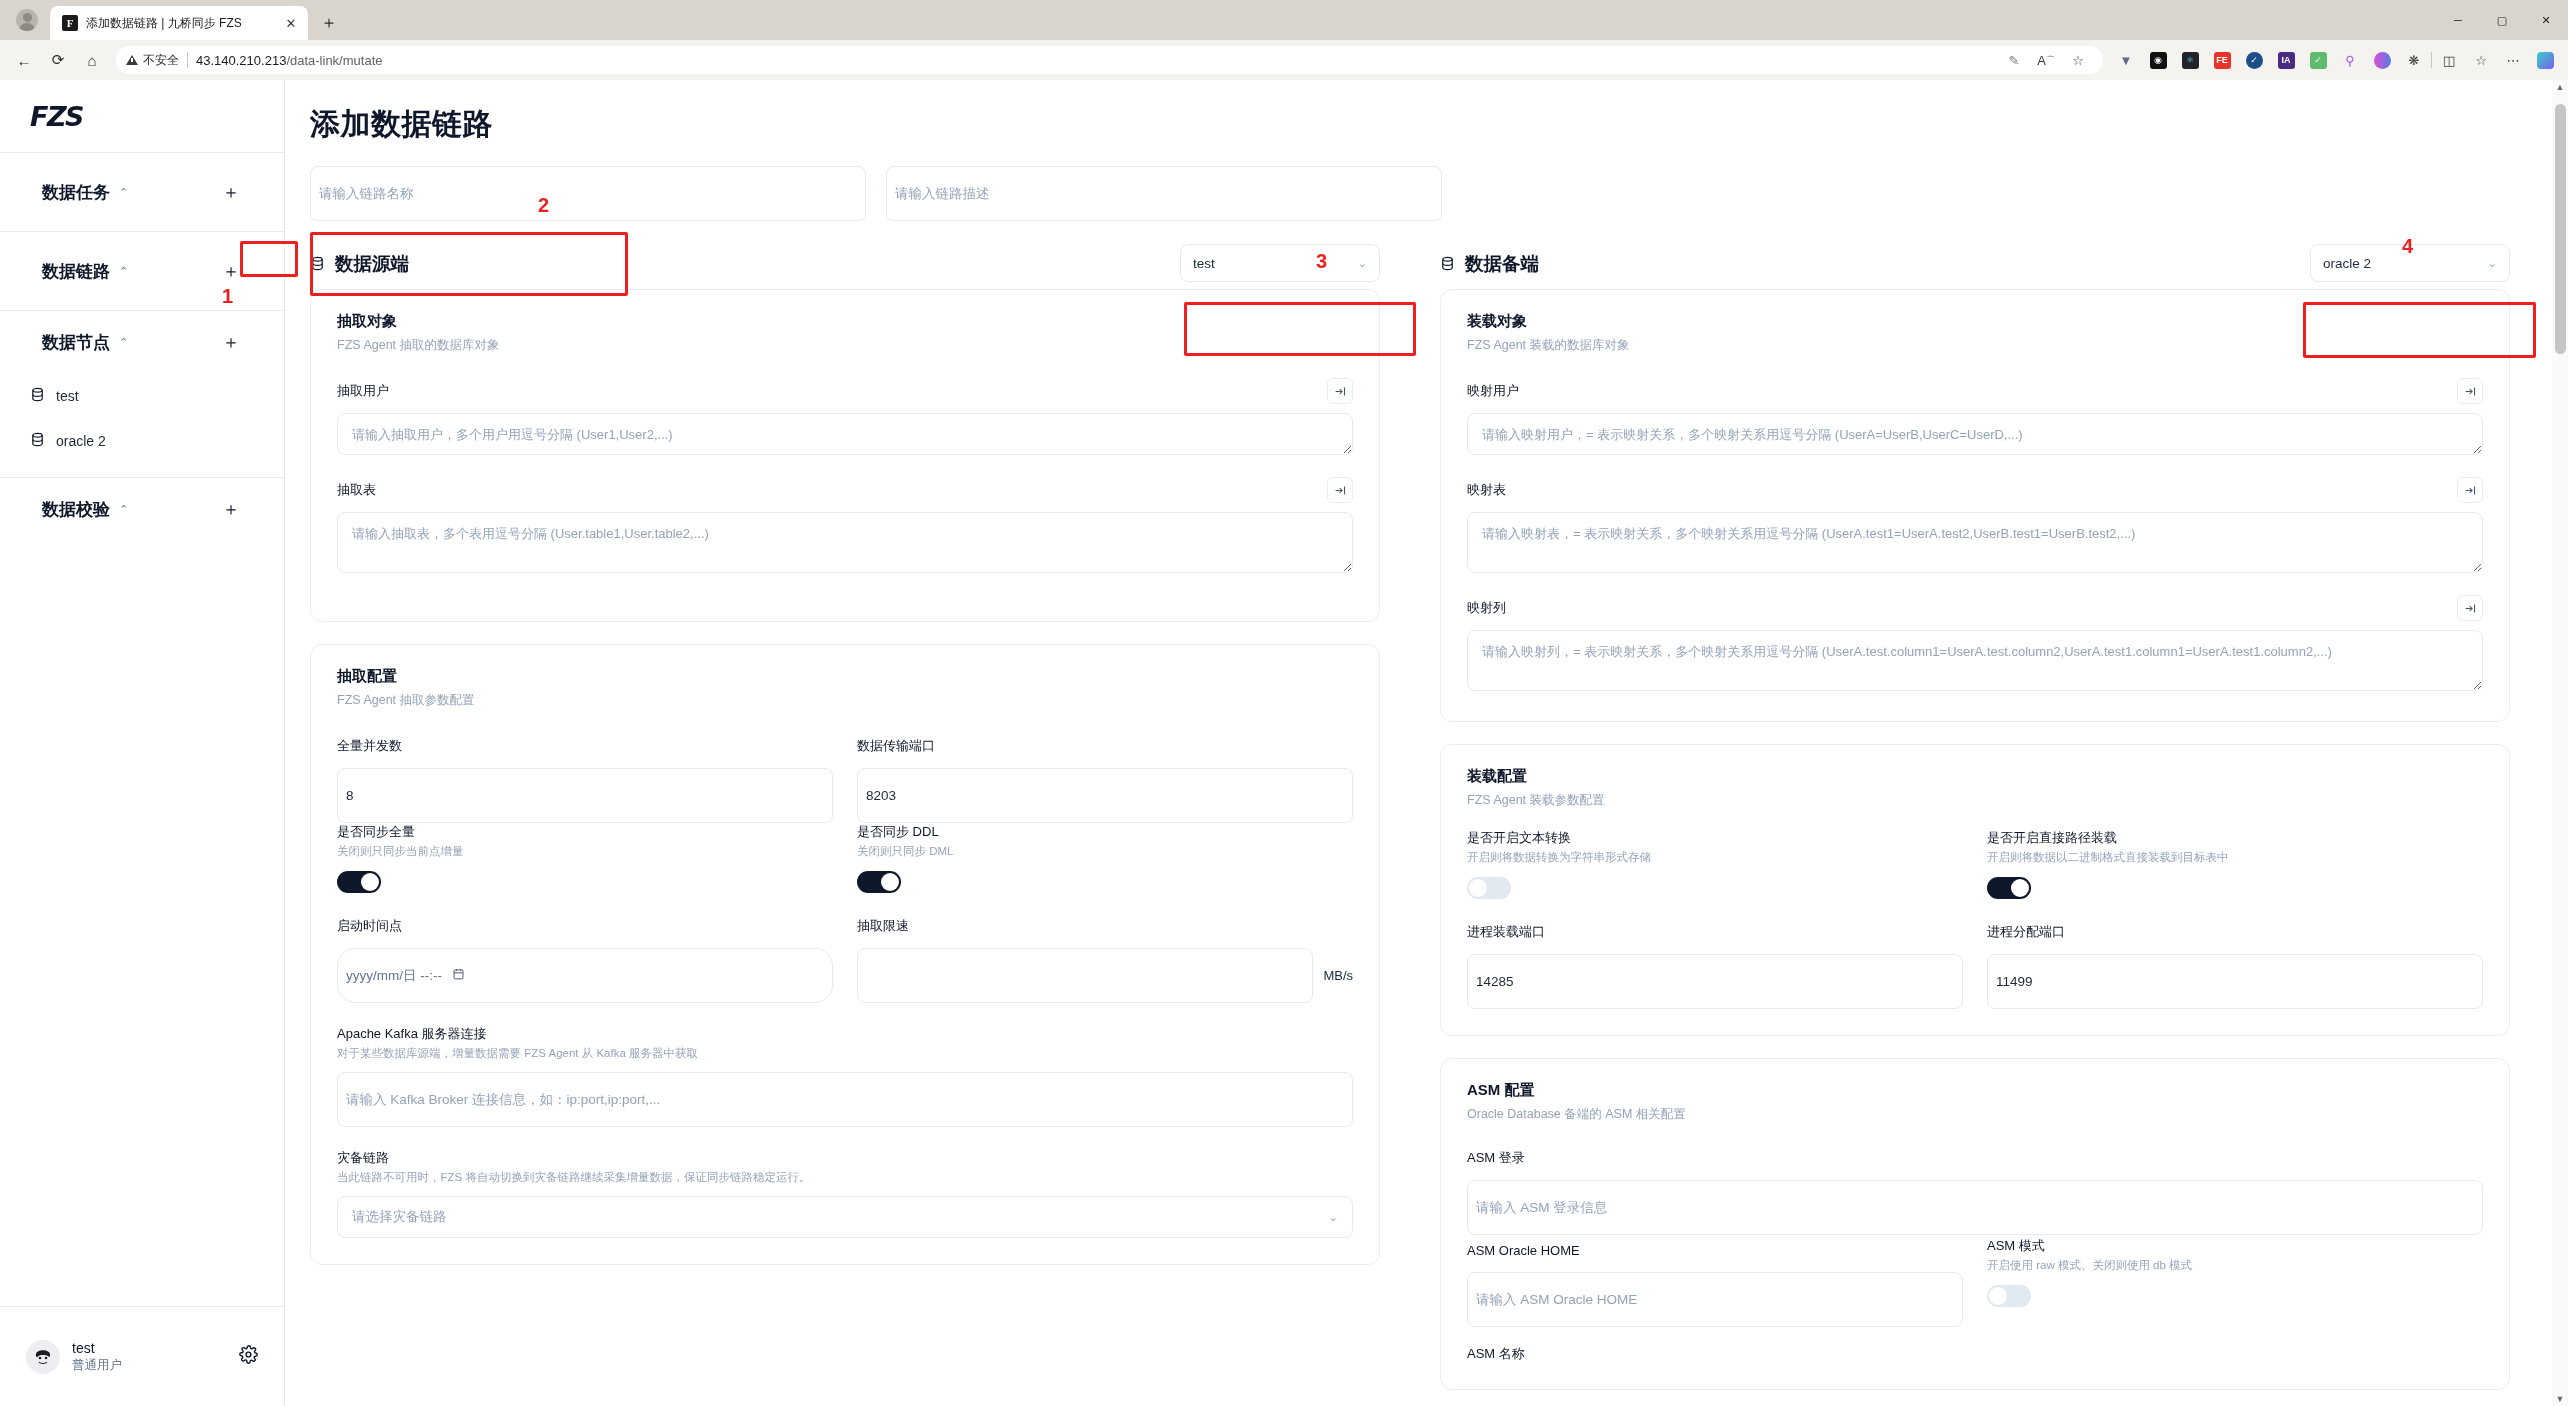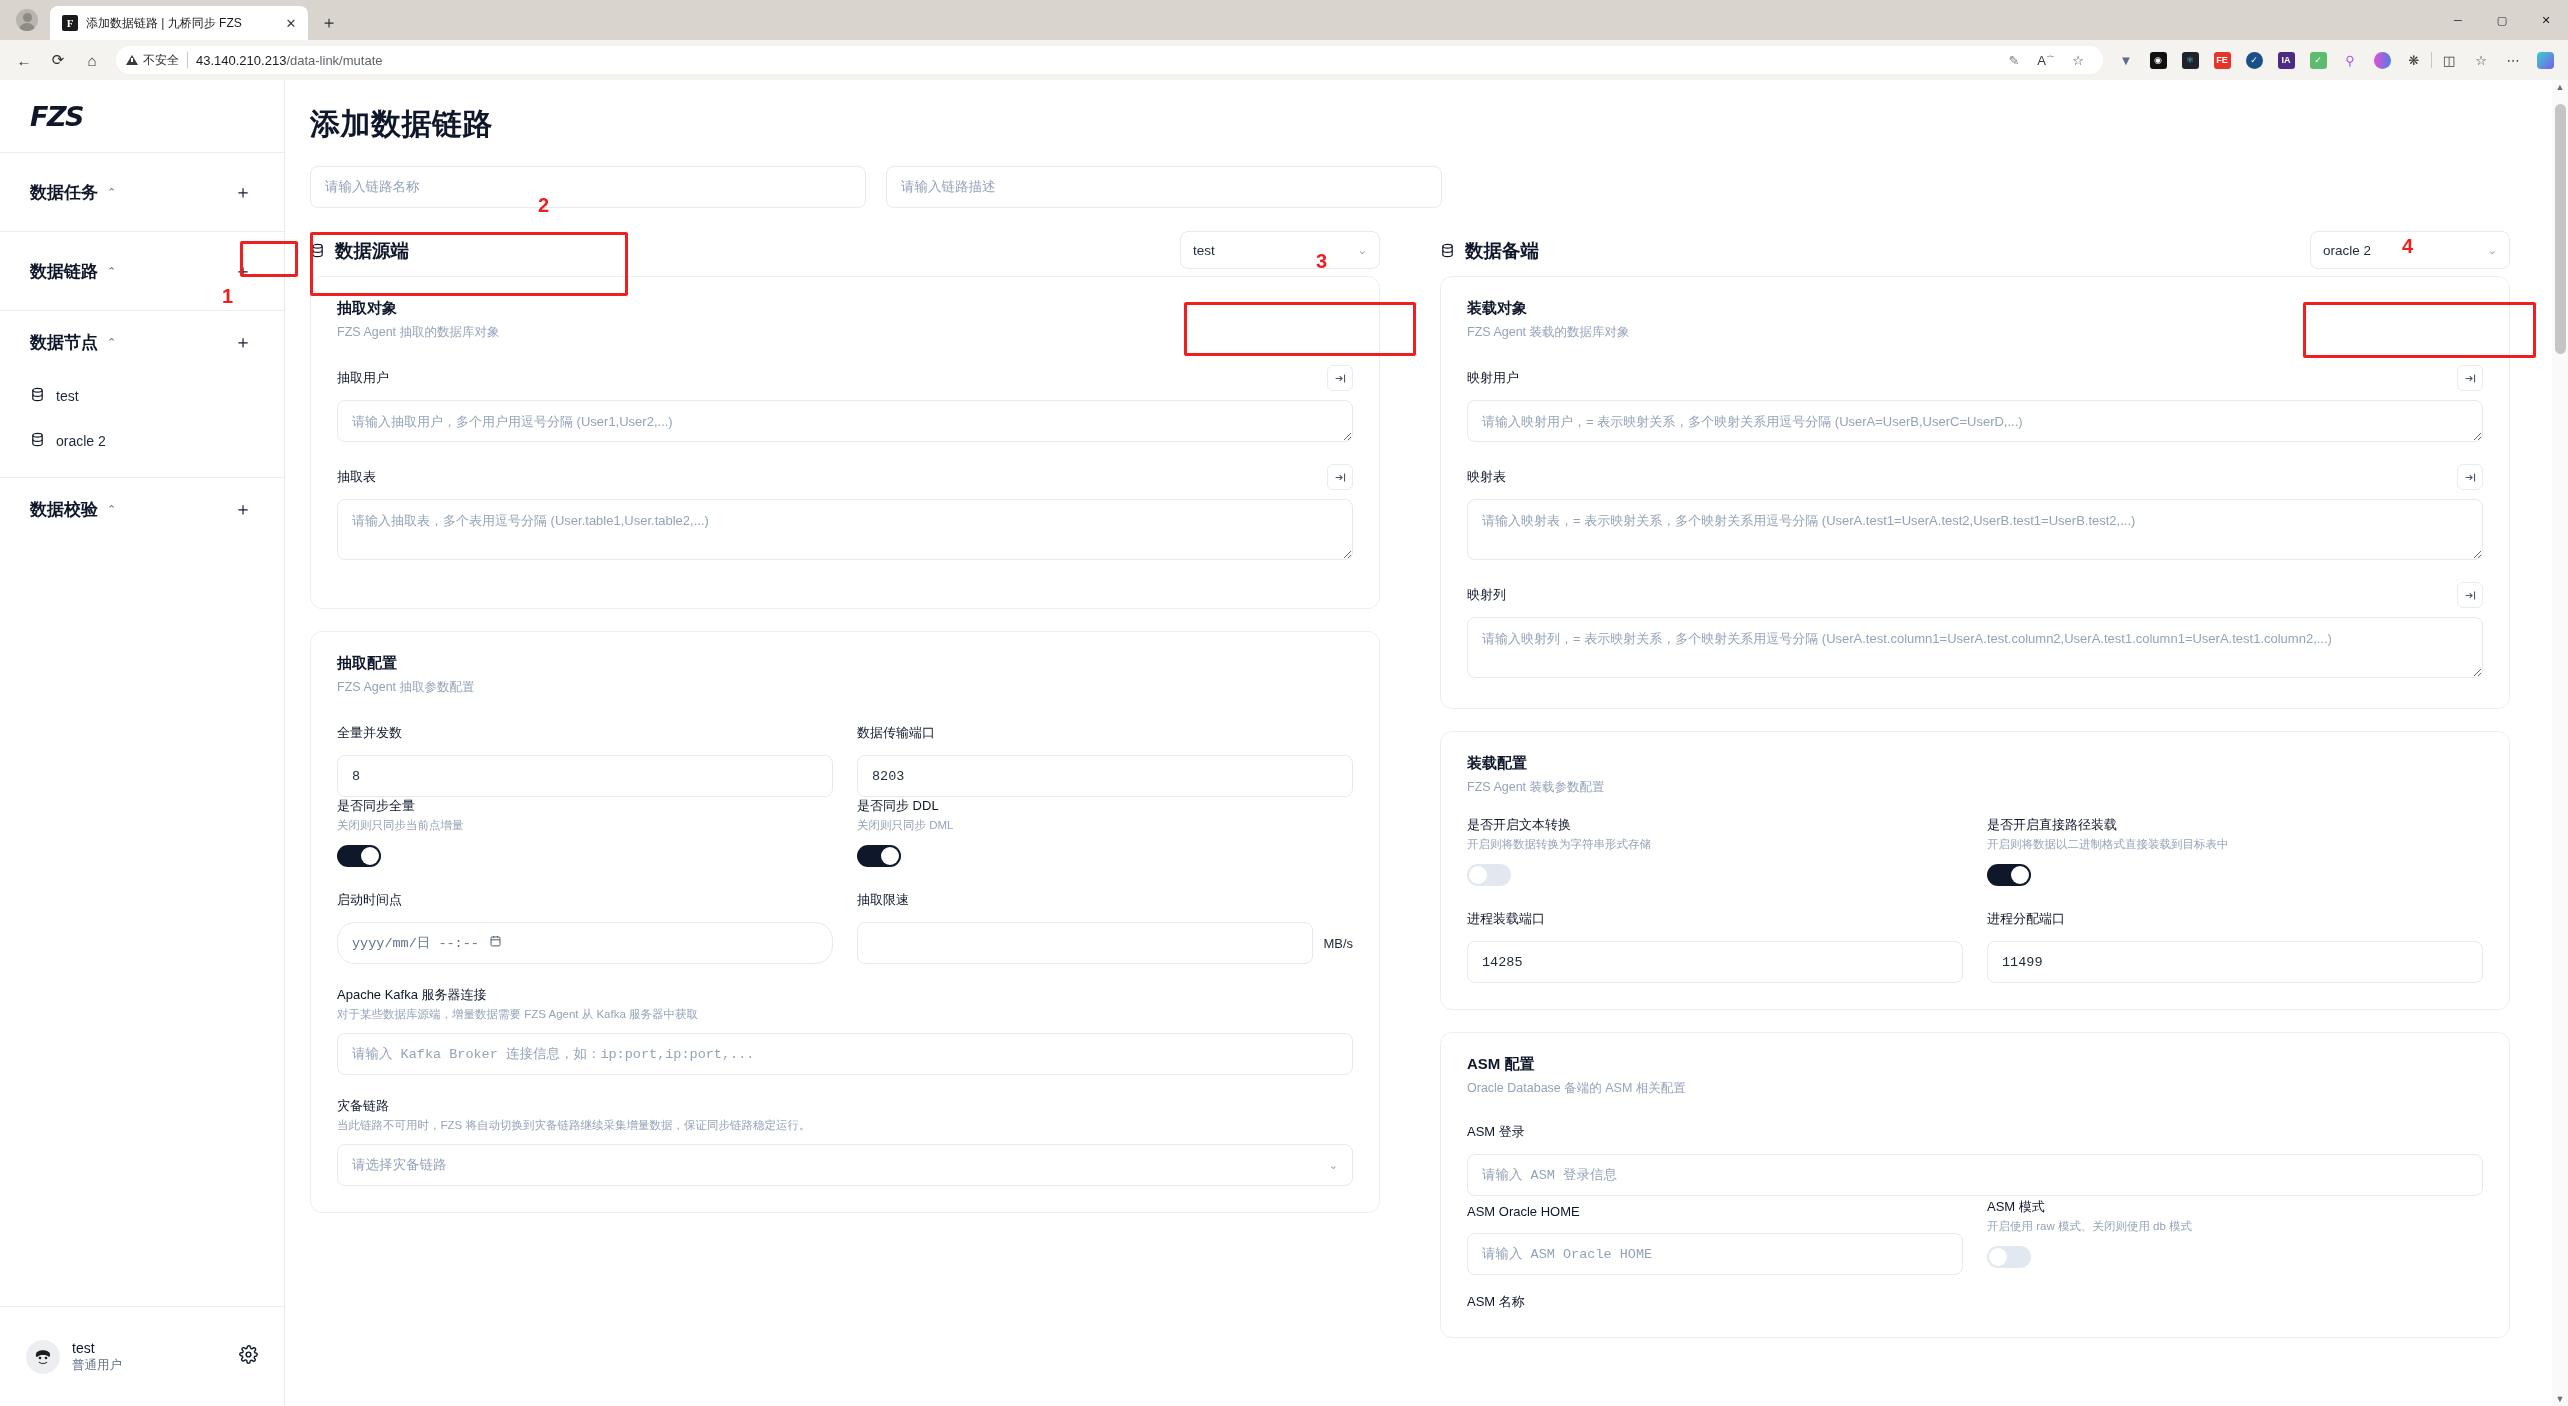--- a/index.html
+++ b/index.html
@@ -86,21 +86,21 @@
     display:flex; flex-direction:column; position:relative;
   }
   .brand { height: 72px; display:flex; align-items:center; padding: 0 30px;}
   .brand-logo {
     font-family:"DejaVu Sans", sans-serif; font-weight:900; font-size:27px;
     letter-spacing:-1.5px; color:#0f172a; font-style:italic;
   }
   .side-sec { border-top:1px solid #e9edf3; }
   .side-sec:first-of-type { border-top:1px solid #e9edf3; }
   .side-head {
-    height: 78px; display:flex; align-items:center; padding: 0 30px; gap: 9px; position:relative;
+    height: 78px; display:flex; align-items:center; padding: 0 42px; gap: 9px; position:relative;
   }
   .side-head-title { font-size:17px; font-weight:bold; color:#0f172a; }
   .chev { font-size:11px; color:#64748b; }
   .side-plus {
     margin-left:auto; width: 22px; height:22px; display:flex;align-items:center;justify-content:center;
     font-size:18px; color:#0f172a;
   }
   .side-item {
     height:45px; display:flex; align-items:center; gap:11px; padding: 0 30px;
     font-size:14px; color:#1e293b;
@@ -120,22 +120,22 @@
   
   .main { flex:1; overflow:hidden; position:relative; padding: 0 0 0 0; }
   .main-inner { padding: 24px 58px 0 25px; }
 
   .page-title-row { display:flex; align-items:baseline; gap:12px; height:56px; }
   .page-title { font-size:30px; font-weight:bold; color:#0f172a; letter-spacing:0.5px;}
 
   .top-inputs { display:flex; gap: 20px; margin-top: 6px; }
   .ti-wrap { flex: 0 0 556px; }
   .inp {
-    width:100%; height:42px; border:1px solid #e5e9f0; border-radius:8px; background:#fff;
-    padding: 0 14px; font-size:13.5px; color:#1e293b; font-family:Liberation Mono, monospace; outline:none;
+    width:100%; height:55px; border:1px solid #e5e9f0; border-radius:8px; background:#fff;
+    padding: 0 8px; font-size:13.5px; color:#1e293b; font-family:Liberation Sans, sans-serif; outline:none;
   }
   .inp::placeholder { color:#94a3b8; }
 
   .cols { display:flex; gap: 0px; margin-top: 16px; }
   .col { flex:1 1 50%; min-width:0; padding-right: 30px; }
   .col.right { padding-right:0; padding-left:30px;}
 
   .col-head { display:flex; align-items:center; height: 52px; }
   .col-head-title { font-size:18.5px; font-weight:bold; color:#0f172a; margin-left:10px;}
   .db-ico { font-size:15px; color:#0f172a; display:inline-flex; }

